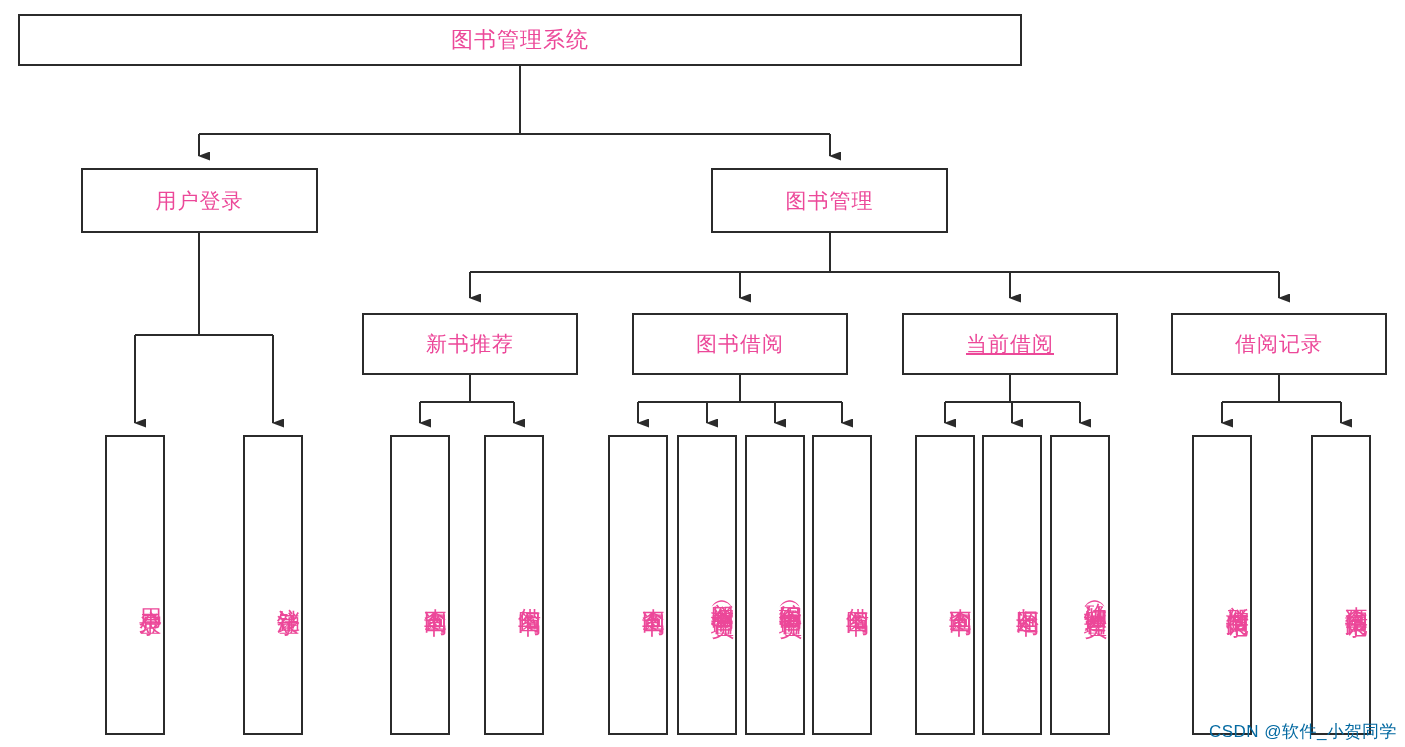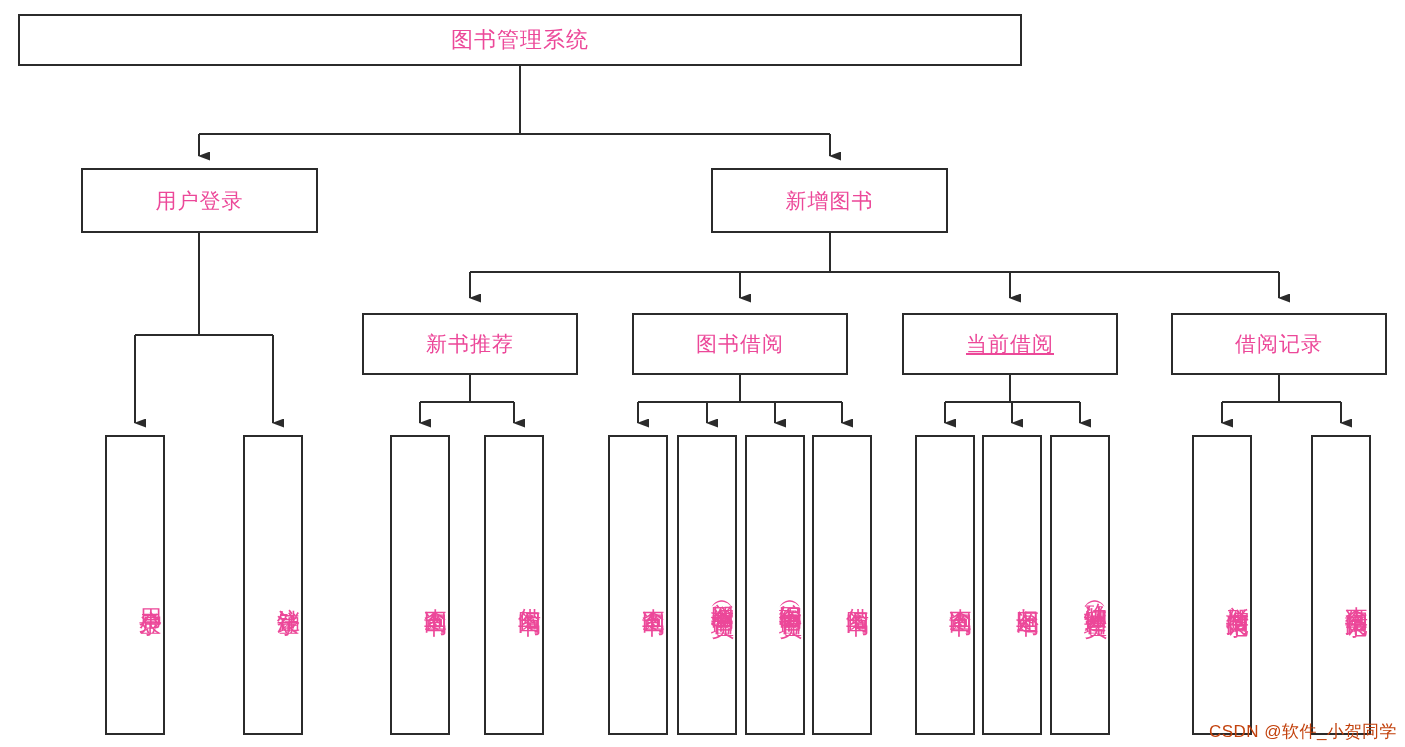--- a/index.html
+++ b/index.html
@@ -58,21 +58,21 @@
   }
   .node.vert .label {
     writing-mode: vertical-rl;
     text-orientation: upright;
   }
   #watermark {
     position: absolute;
     right: 8px;
     bottom: 4px;
     font-size: 17px;
-    color: #c2410c;
+    color: #0369a1;
     letter-spacing: 0.5px;
     white-space: nowrap;
     pointer-events: none;
   }
 </style>
 </head>
 <body>
 
 <div id="diagram-root">
 
@@ -129,21 +129,21 @@
   </svg>
 
   <div class="node horiz root" style="left:18px; top:14px; width:1004px; height:52px;">
     <span class="label">图书管理系统</span>
   </div>
 
   <div class="node horiz" style="left:81px; top:168px; width:237px; height:65px;">
     <span class="label">用户登录</span>
   </div>
   <div class="node horiz" style="left:711px; top:168px; width:237px; height:65px;">
-    <span class="label">新增图书</span>
+    <span class="label">图书管理</span>
   </div>
 
   <div class="node horiz" style="left:632px; top:313px; width:216px; height:62px;">
     <span class="label">图书借阅</span>
   </div>
   <div class="node horiz" style="left:362px; top:313px; width:216px; height:62px;">
     <span class="label">新书推荐</span>
   </div>
   <div class="node horiz" style="left:902px; top:313px; width:216px; height:62px;text-decoration:underline;">
     <span class="label">当前借阅</span>

